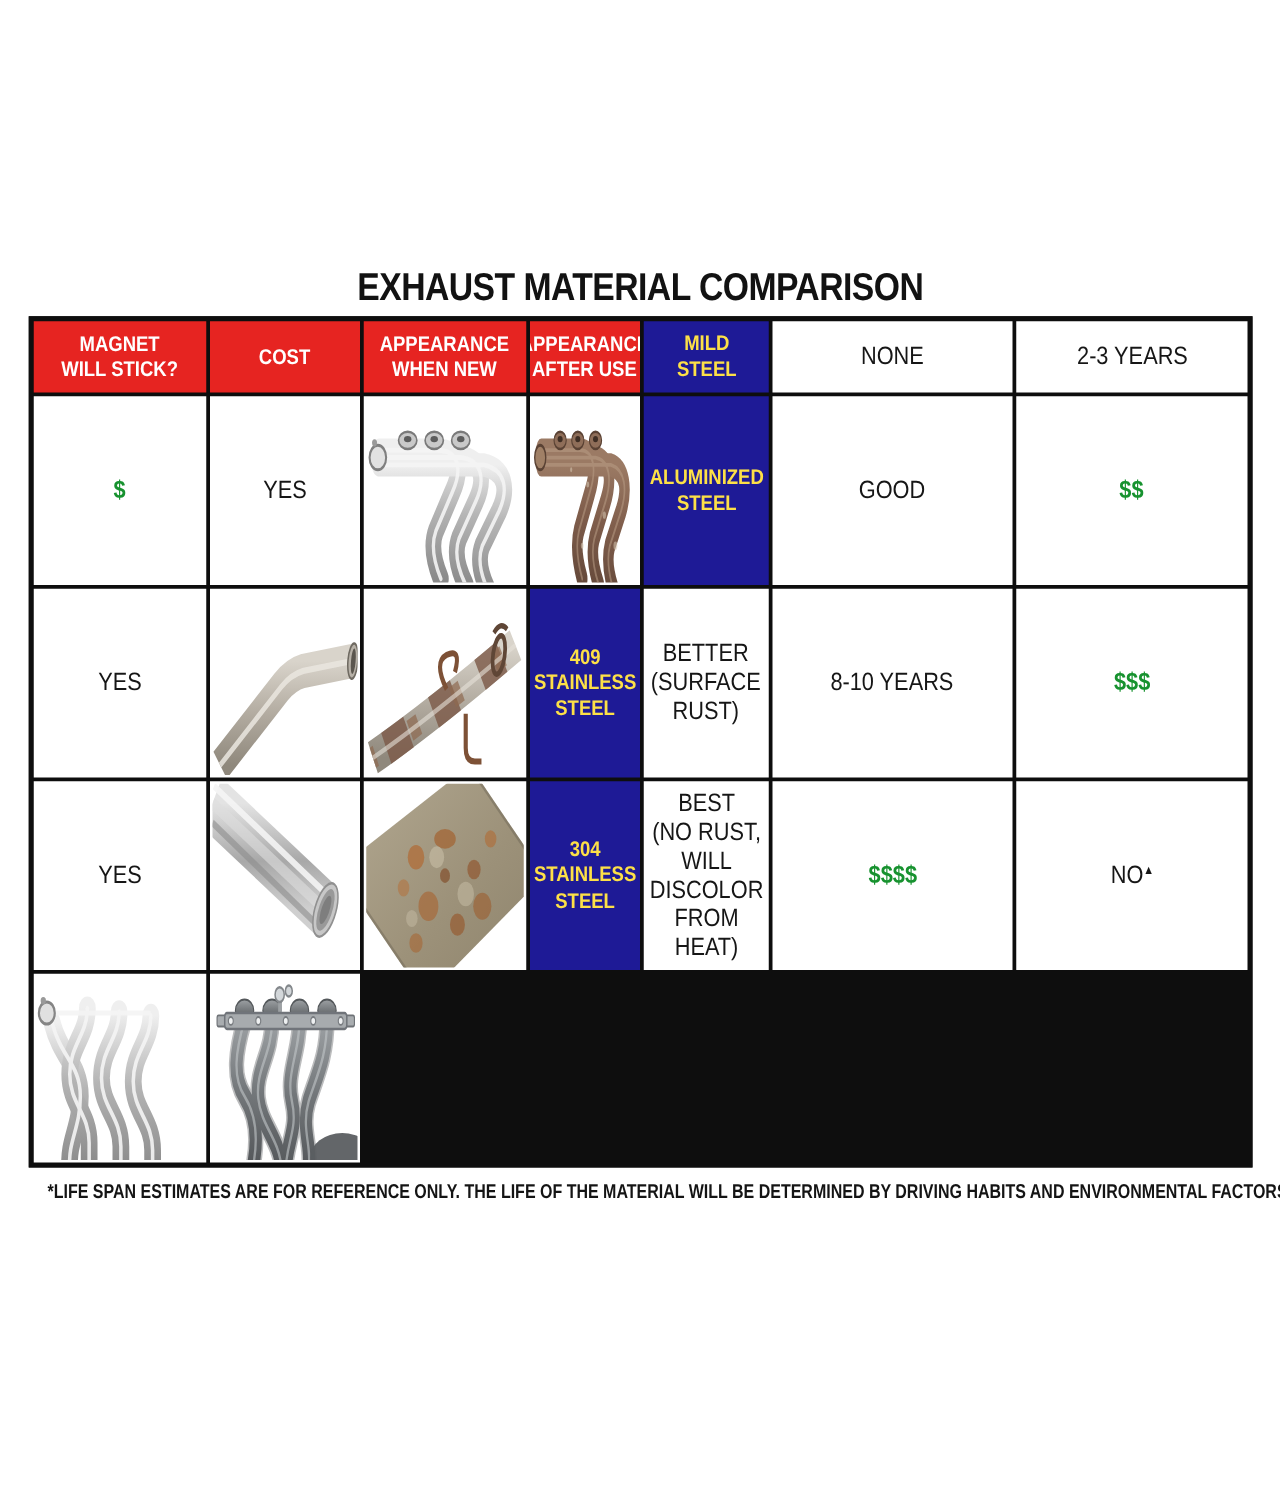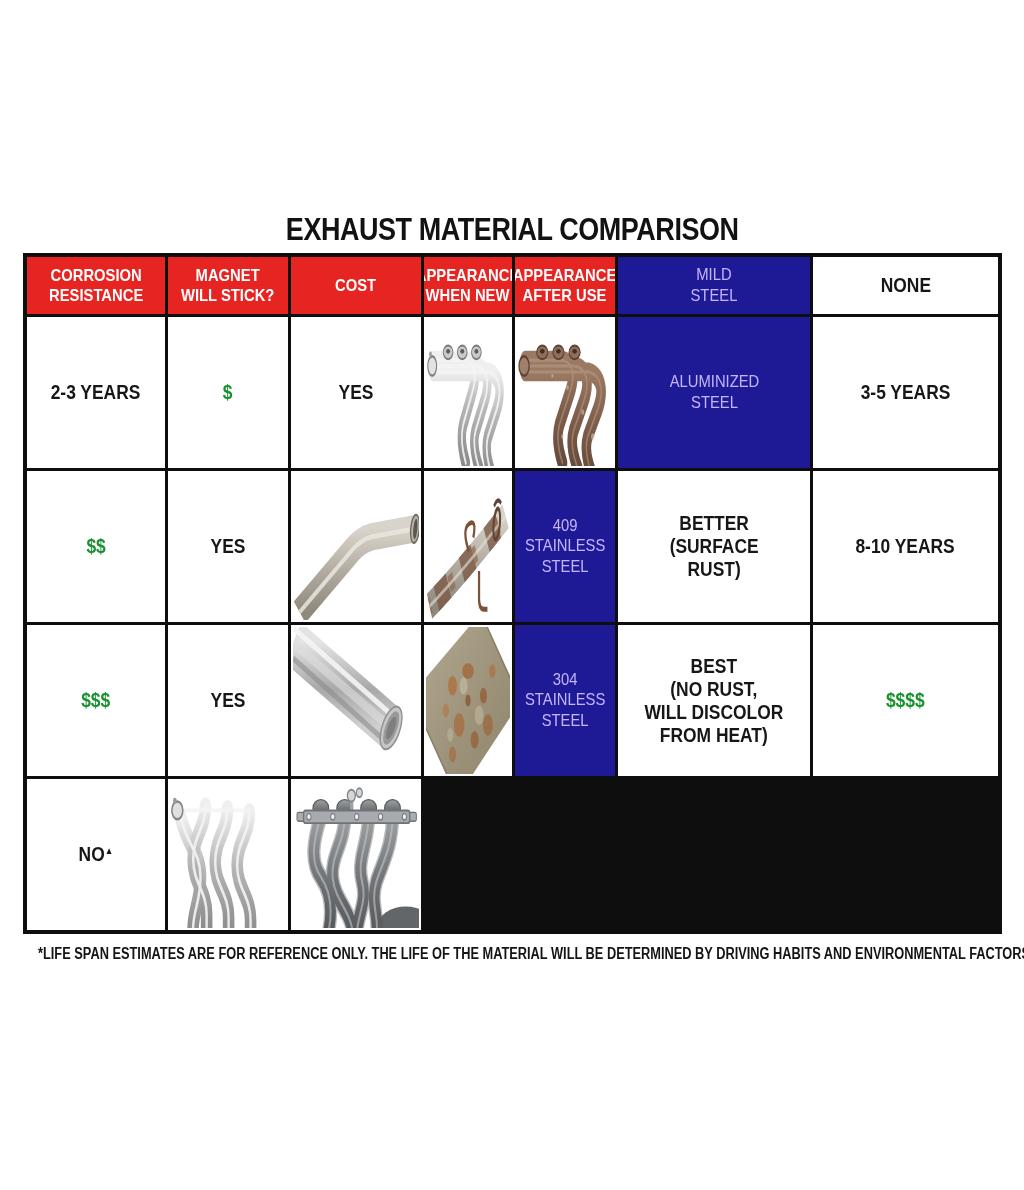--- a/index.html
+++ b/index.html
@@ -9,22 +9,22 @@
   .title{position:absolute;top:212px;left:0;width:1024px;text-align:center;
          font-size:31px;font-weight:bold;color:#121212;letter-spacing:-0.5px;margin:0;}
   .cond{display:inline-block;transform:scaleX(0.87);transform-origin:50% 50%;white-space:pre-line;}
 
   .ctable{position:absolute;left:23px;top:253px;width:979px;height:681px;box-sizing:border-box;
           background:var(--border-black,#0e0e0e);border:4px solid var(--border-black,#0e0e0e);
           display:grid;grid-template-columns:138px 120px 130px 88px 100px 192px 185px;
           grid-template-rows:57px 151px 151px 151px 151px;gap:3px;}
   .cell{background:#ffffff;display:flex;align-items:center;justify-content:center;text-align:center;overflow:hidden;}
   .hdr{background:var(--header-red,#e62421);color:#ffffff;font-weight:bold;font-size:17px;line-height:1.15;}
-  .mat{background:var(--material-blue,#1e1a96);color:#c4b5fd;font-weight:normal;font-size:17px;line-height:1.2;}
-  .val{font-weight:bold;font-size:20px;line-height:1.15;color:#161616;}
+  .mat{background:var(--material-blue,#1e1a96);color:#fde047;font-weight:bold;font-size:17px;line-height:1.2;}
+  .val{font-weight:normal;font-size:20px;line-height:1.15;color:#161616;}
   .cost{color:var(--cost-green,#17922f);font-weight:bold;font-size:20px;}
   .img-cell{padding:2px;}
   .img-cell svg{display:block;width:100%;height:100%;}
   sup.tri{font-size:10px;vertical-align:7px;line-height:0;}
 
   .footnotes{position:absolute;left:38px;top:941px;width:975px;font-weight:bold;font-size:16px;
              line-height:1.62;color:#141414;}
   .fline{white-space:nowrap;}
   .condL{display:inline-block;transform:scaleX(0.80);transform-origin:0 50%;}
   .marker-tri{font-size:9.5px;vertical-align:5px;margin-right:1px;}
@@ -70,24 +70,20 @@
   </defs>
 </svg>
 
 <div class="page">
 
   <h1 class="title"><span class="cond">EXHAUST MATERIAL COMPARISON</span></h1>
 
   <div class="ctable">
 
     <div class="cell hdr">
-        <span class="cond">CORROSION
-RESISTANCE</span>
-      </div>
-    <div class="cell hdr">
         <span class="cond">MAGNET
 WILL STICK?</span>
       </div>
     <div class="cell hdr">
         <span class="cond">COST</span>
       </div>
     <div class="cell hdr">
         <span class="cond">APPEARANCE
 WHEN NEW</span>
       </div>
@@ -173,21 +169,21 @@
             <circle cx="90" cy="120" r="2.5"></circle>
         </g>
       </svg>
     </div>
 
     <div class="cell mat">
         <span class="cond">ALUMINIZED
 STEEL</span>
       </div>
     <div class="cell val">
-        <span class="cond">3-5 YEARS</span>
+        <span class="cond">GOOD</span>
       </div>
     <div class="cell cost">
         <span class="cond">$$</span>
       </div>
     <div class="cell val">
         <span class="cond"><span>YES</span><sup class="tri"></sup></span>
       </div>
     <div class="cell img-cell">
       <svg viewBox="0 0 190 150" preserveAspectRatio="none">
         <path d="M10,142 L90,78 Q103,68 119,65 L183,57" stroke="url(#gAlum)" stroke-width="28" fill="none"></path>

